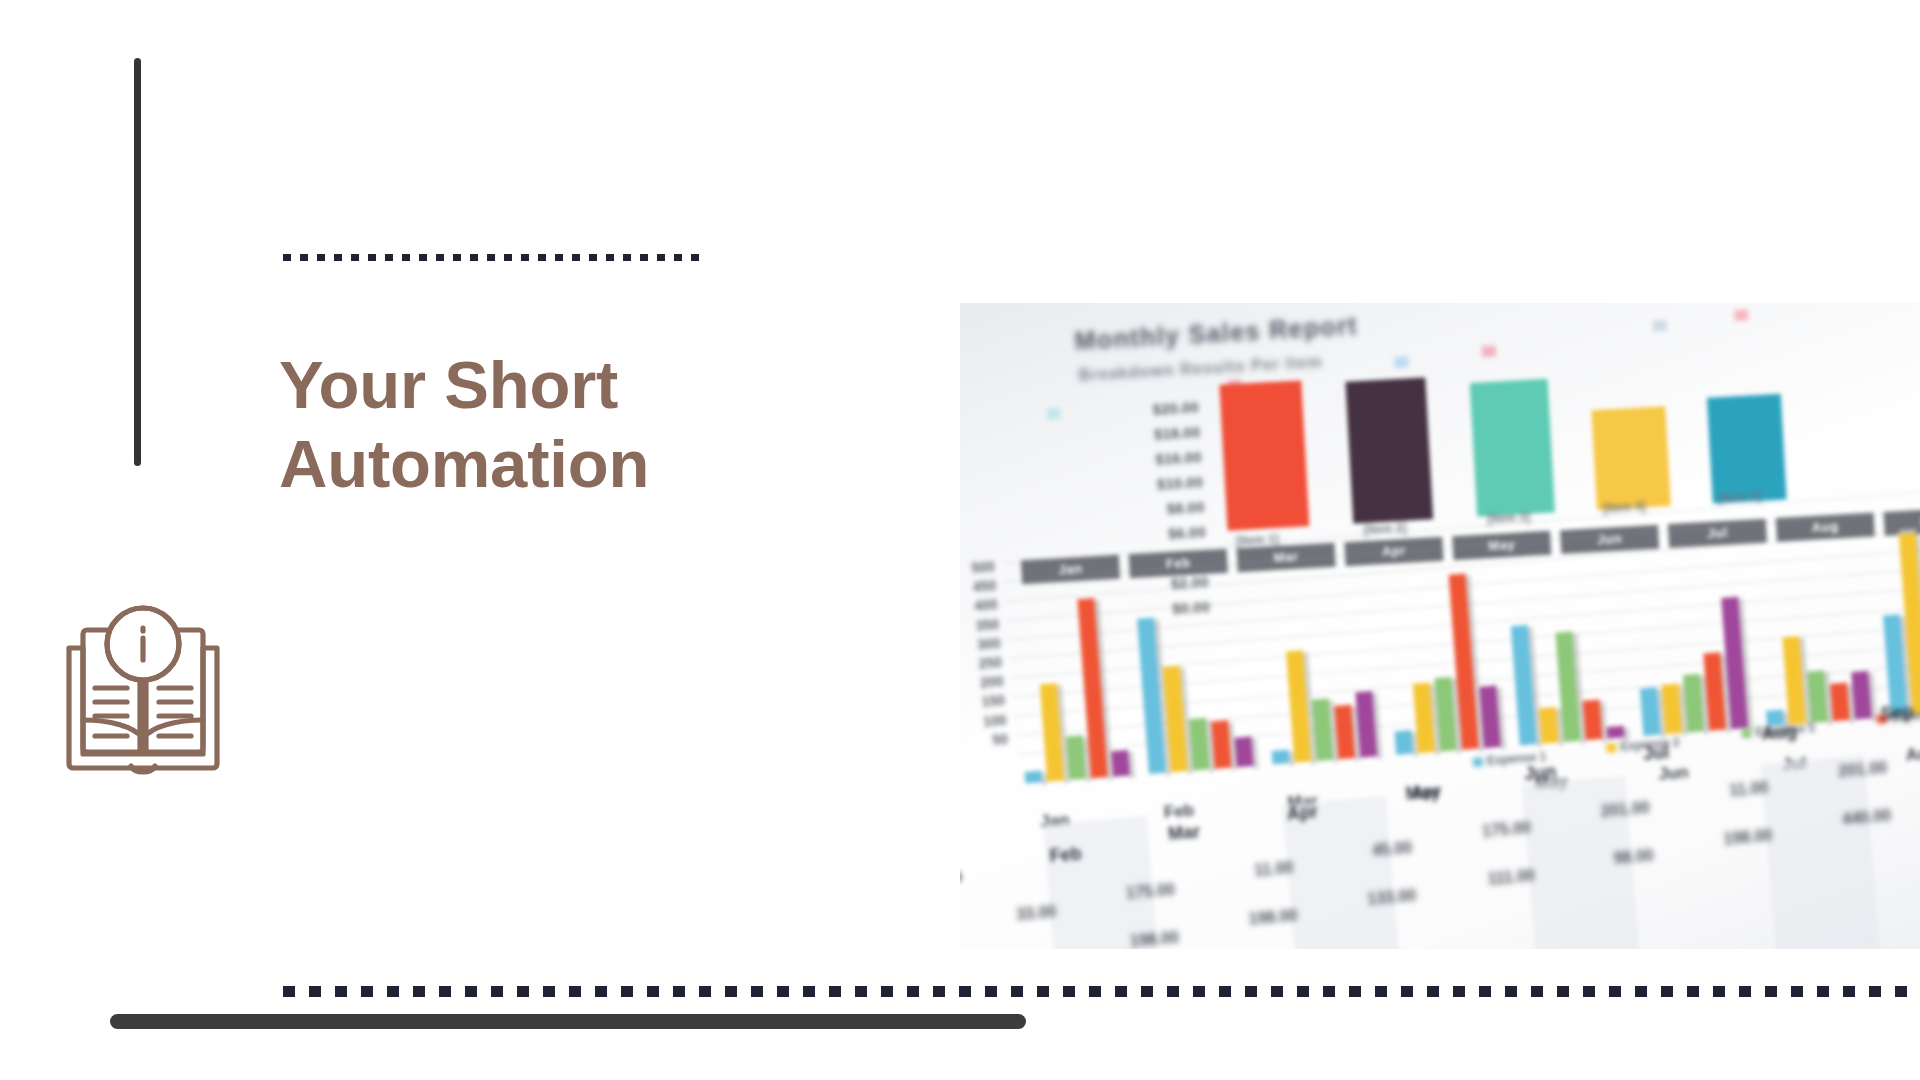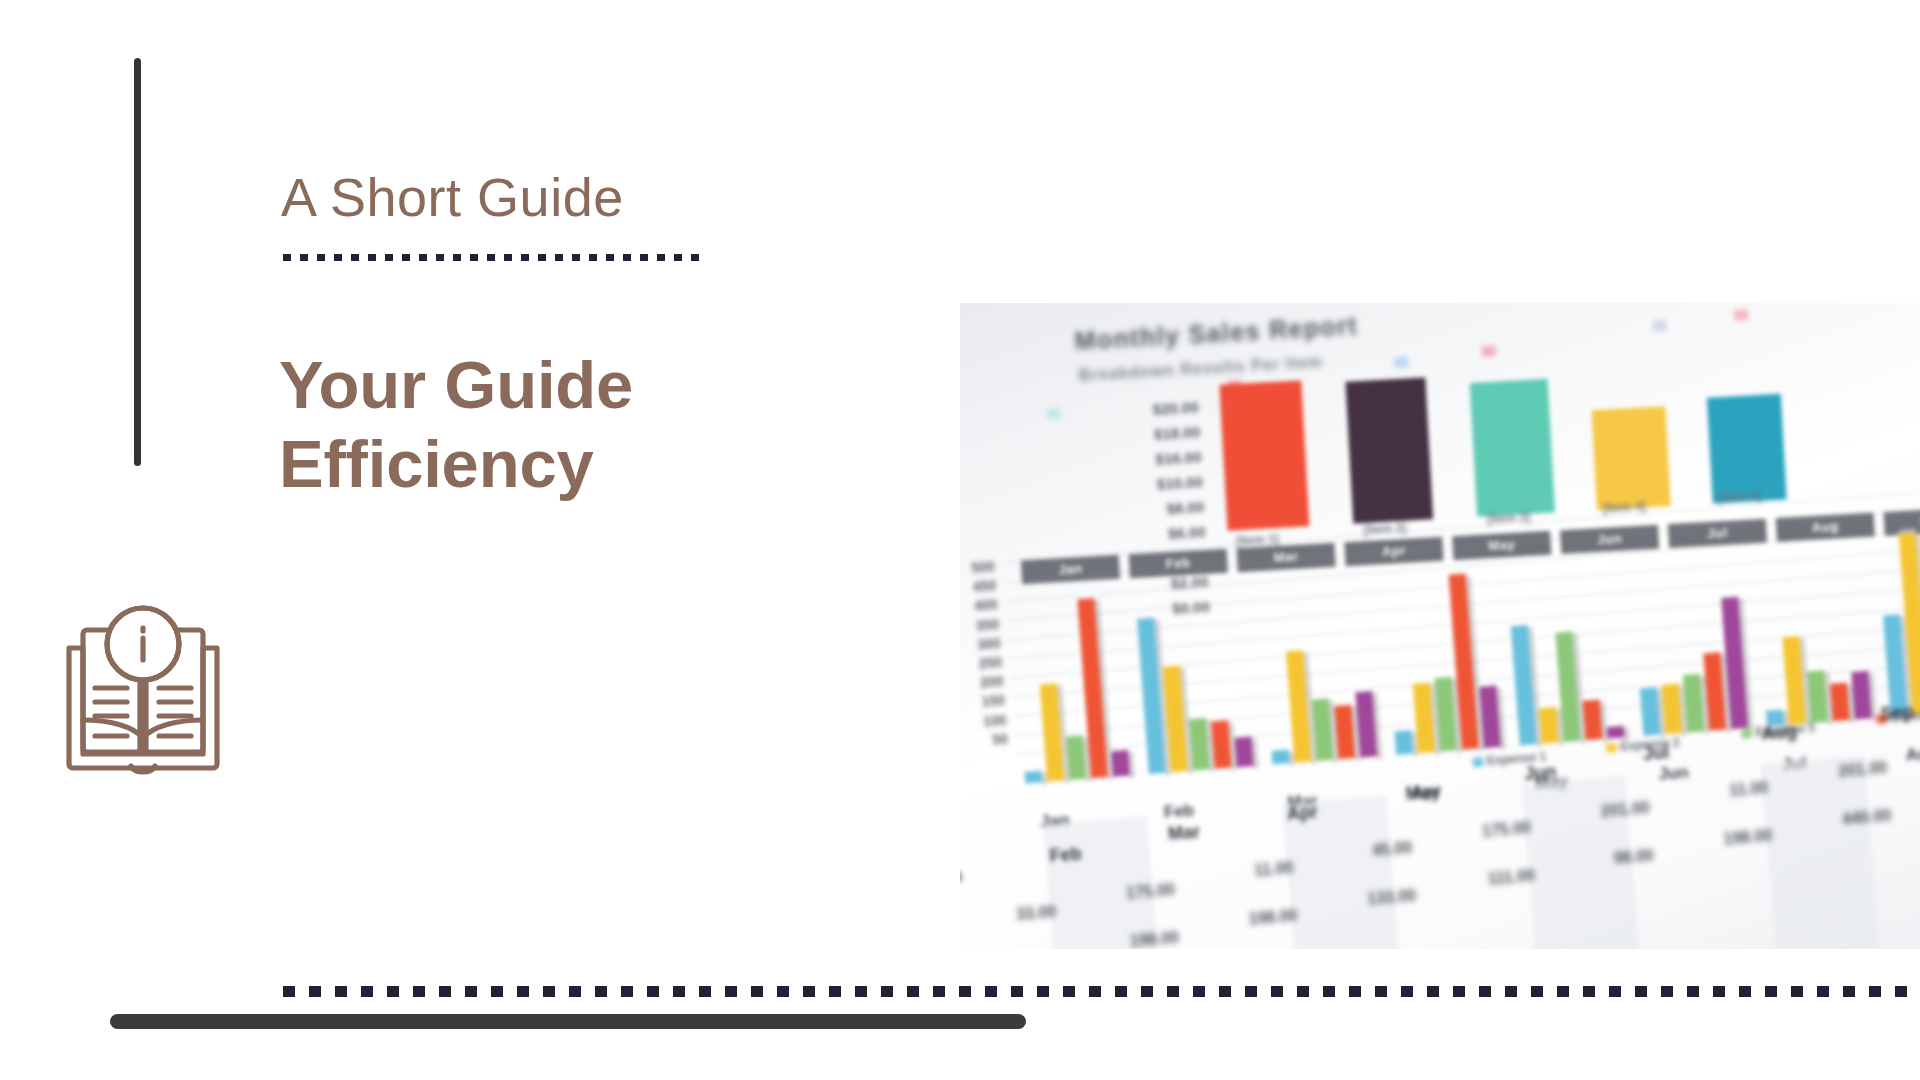--- a/index.html
+++ b/index.html
@@ -251,26 +251,25 @@
     line-height: 1;
   }
 </style>
 </head>
 <body>
 
 <div id="canvas">
 
   <div class="accent-rule"></div>
 
-  <div class="eyebrow">A Short Guide</div>
   <div class="eyebrow-divider"></div>
 
   <h1 class="headline">
-    <span class="hl-line">Your Guide</span>
-    <span class="hl-line">Efficiency</span>
+    <span class="hl-line">Your Short</span>
+    <span class="hl-line">Automation</span>
   </h1>
 
   <div class="book-icon">
     <svg viewBox="0 0 182 184" width="182" height="184" fill="none" stroke="#8a6a5b" stroke-width="5.2" stroke-linecap="round" stroke-linejoin="round">
 
       <path d="M17 52 h14 v106 h120 v-106 h14 v116 a4 4 0 0 1 -4 4 H21 a4 4 0 0 1 -4 -4 Z"></path>
 
       <path d="M31 38 a4 4 0 0 1 4 -4 H88 v122 H35 a4 4 0 0 1 -4 -4 Z"></path>
 
       <path d="M151 38 a4 4 0 0 0 -4 -4 H94 v122 h53 a4 4 0 0 0 4 -4 Z"></path>

